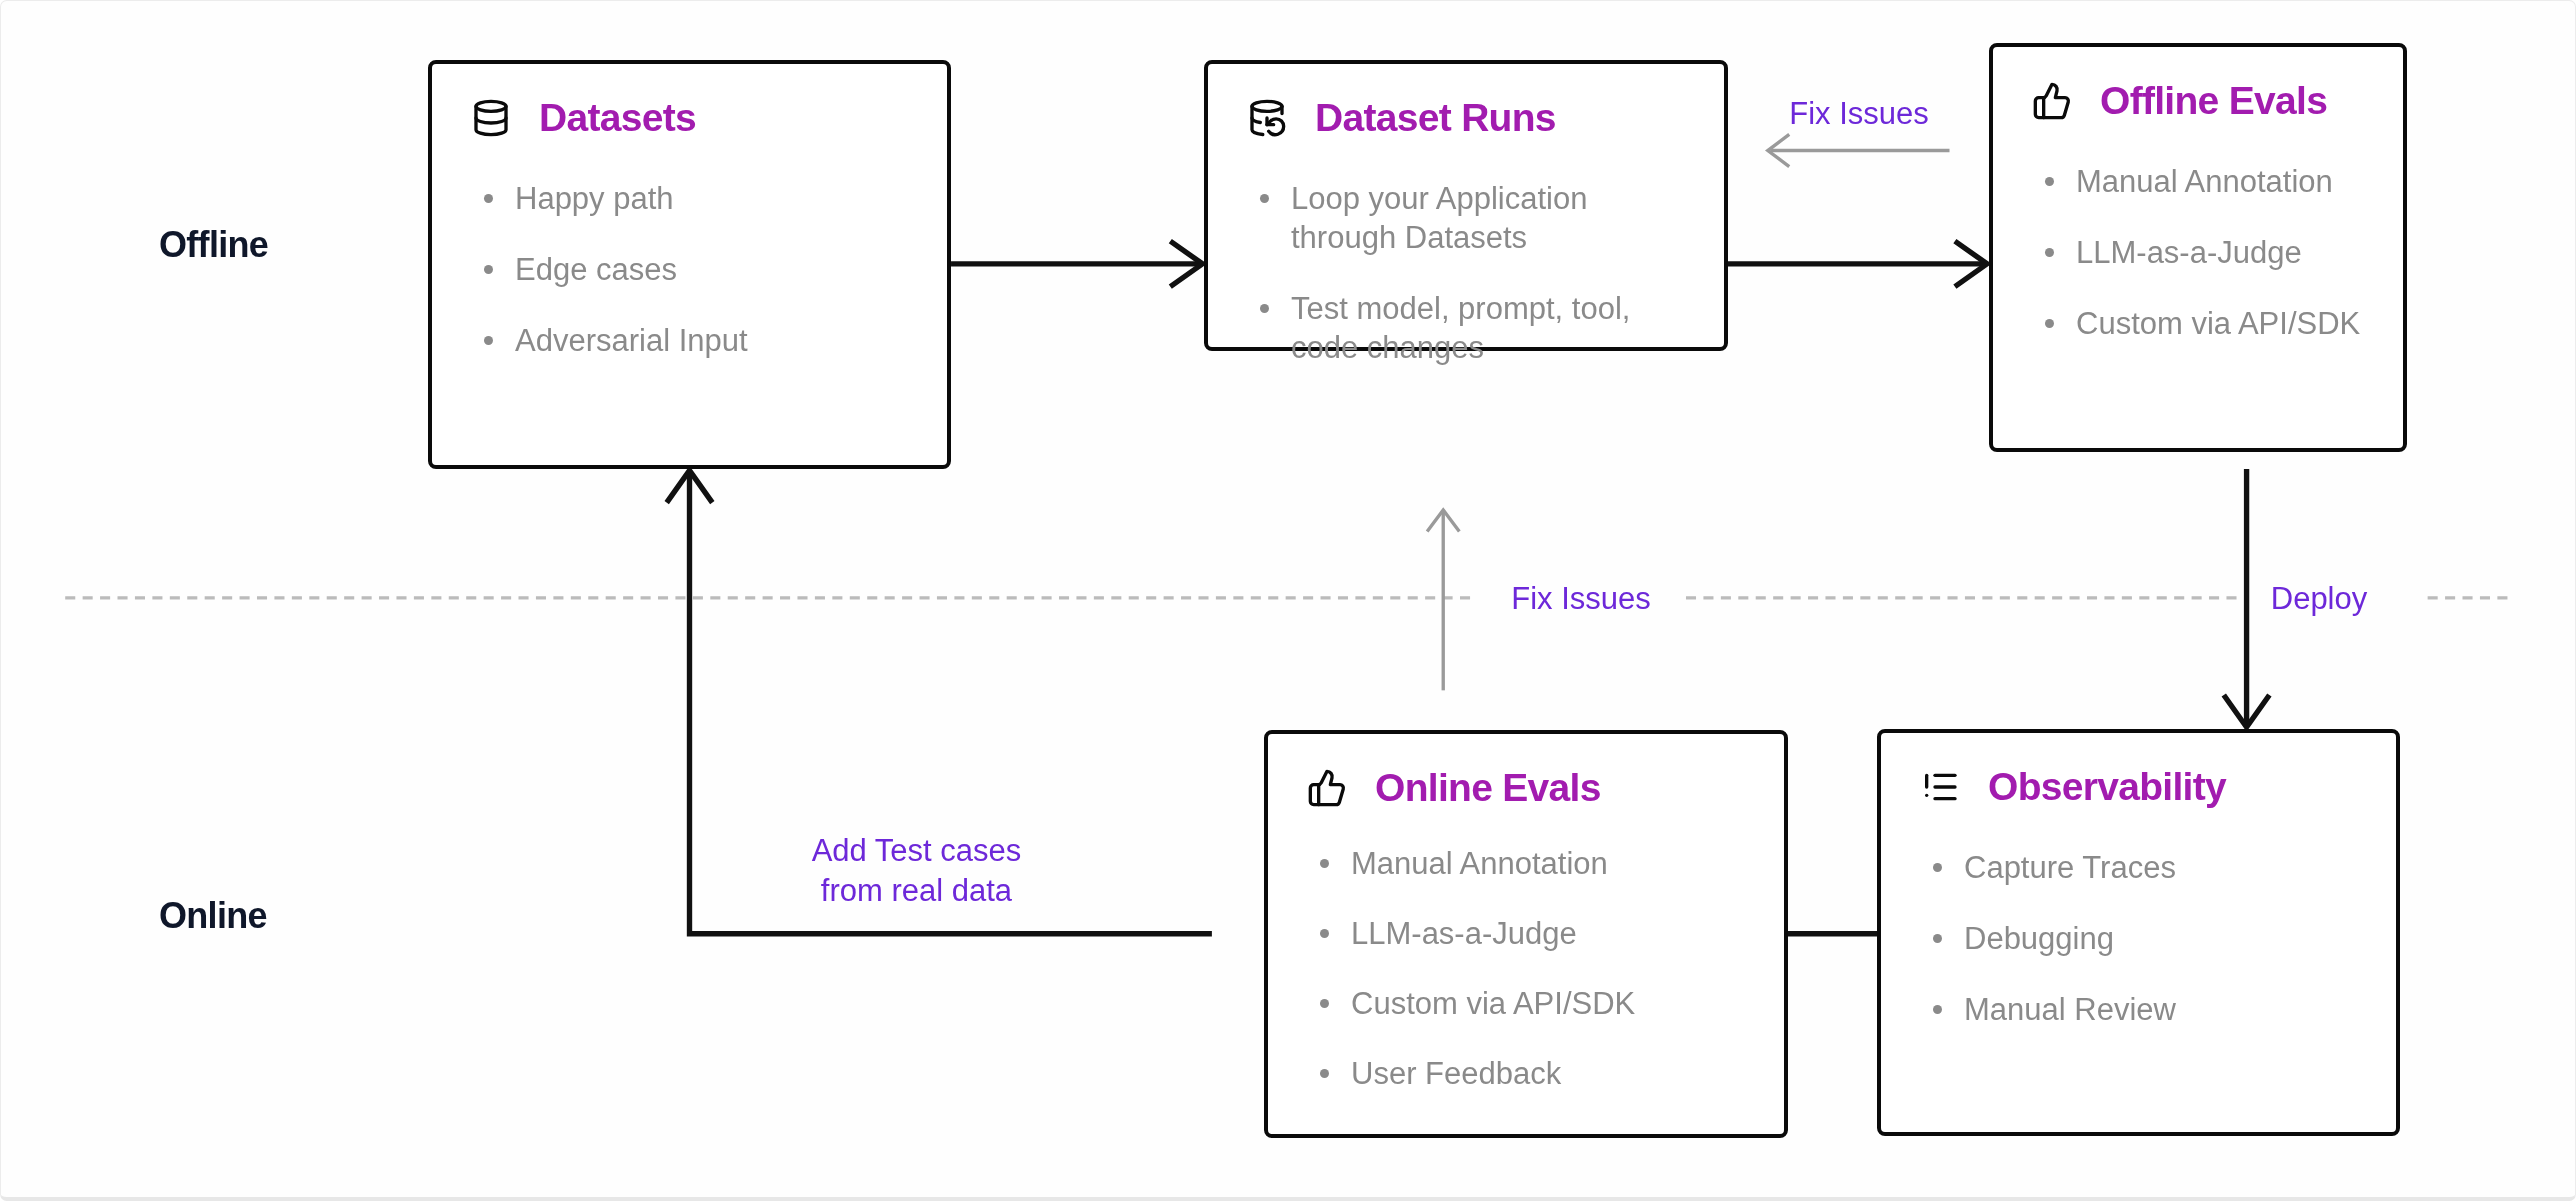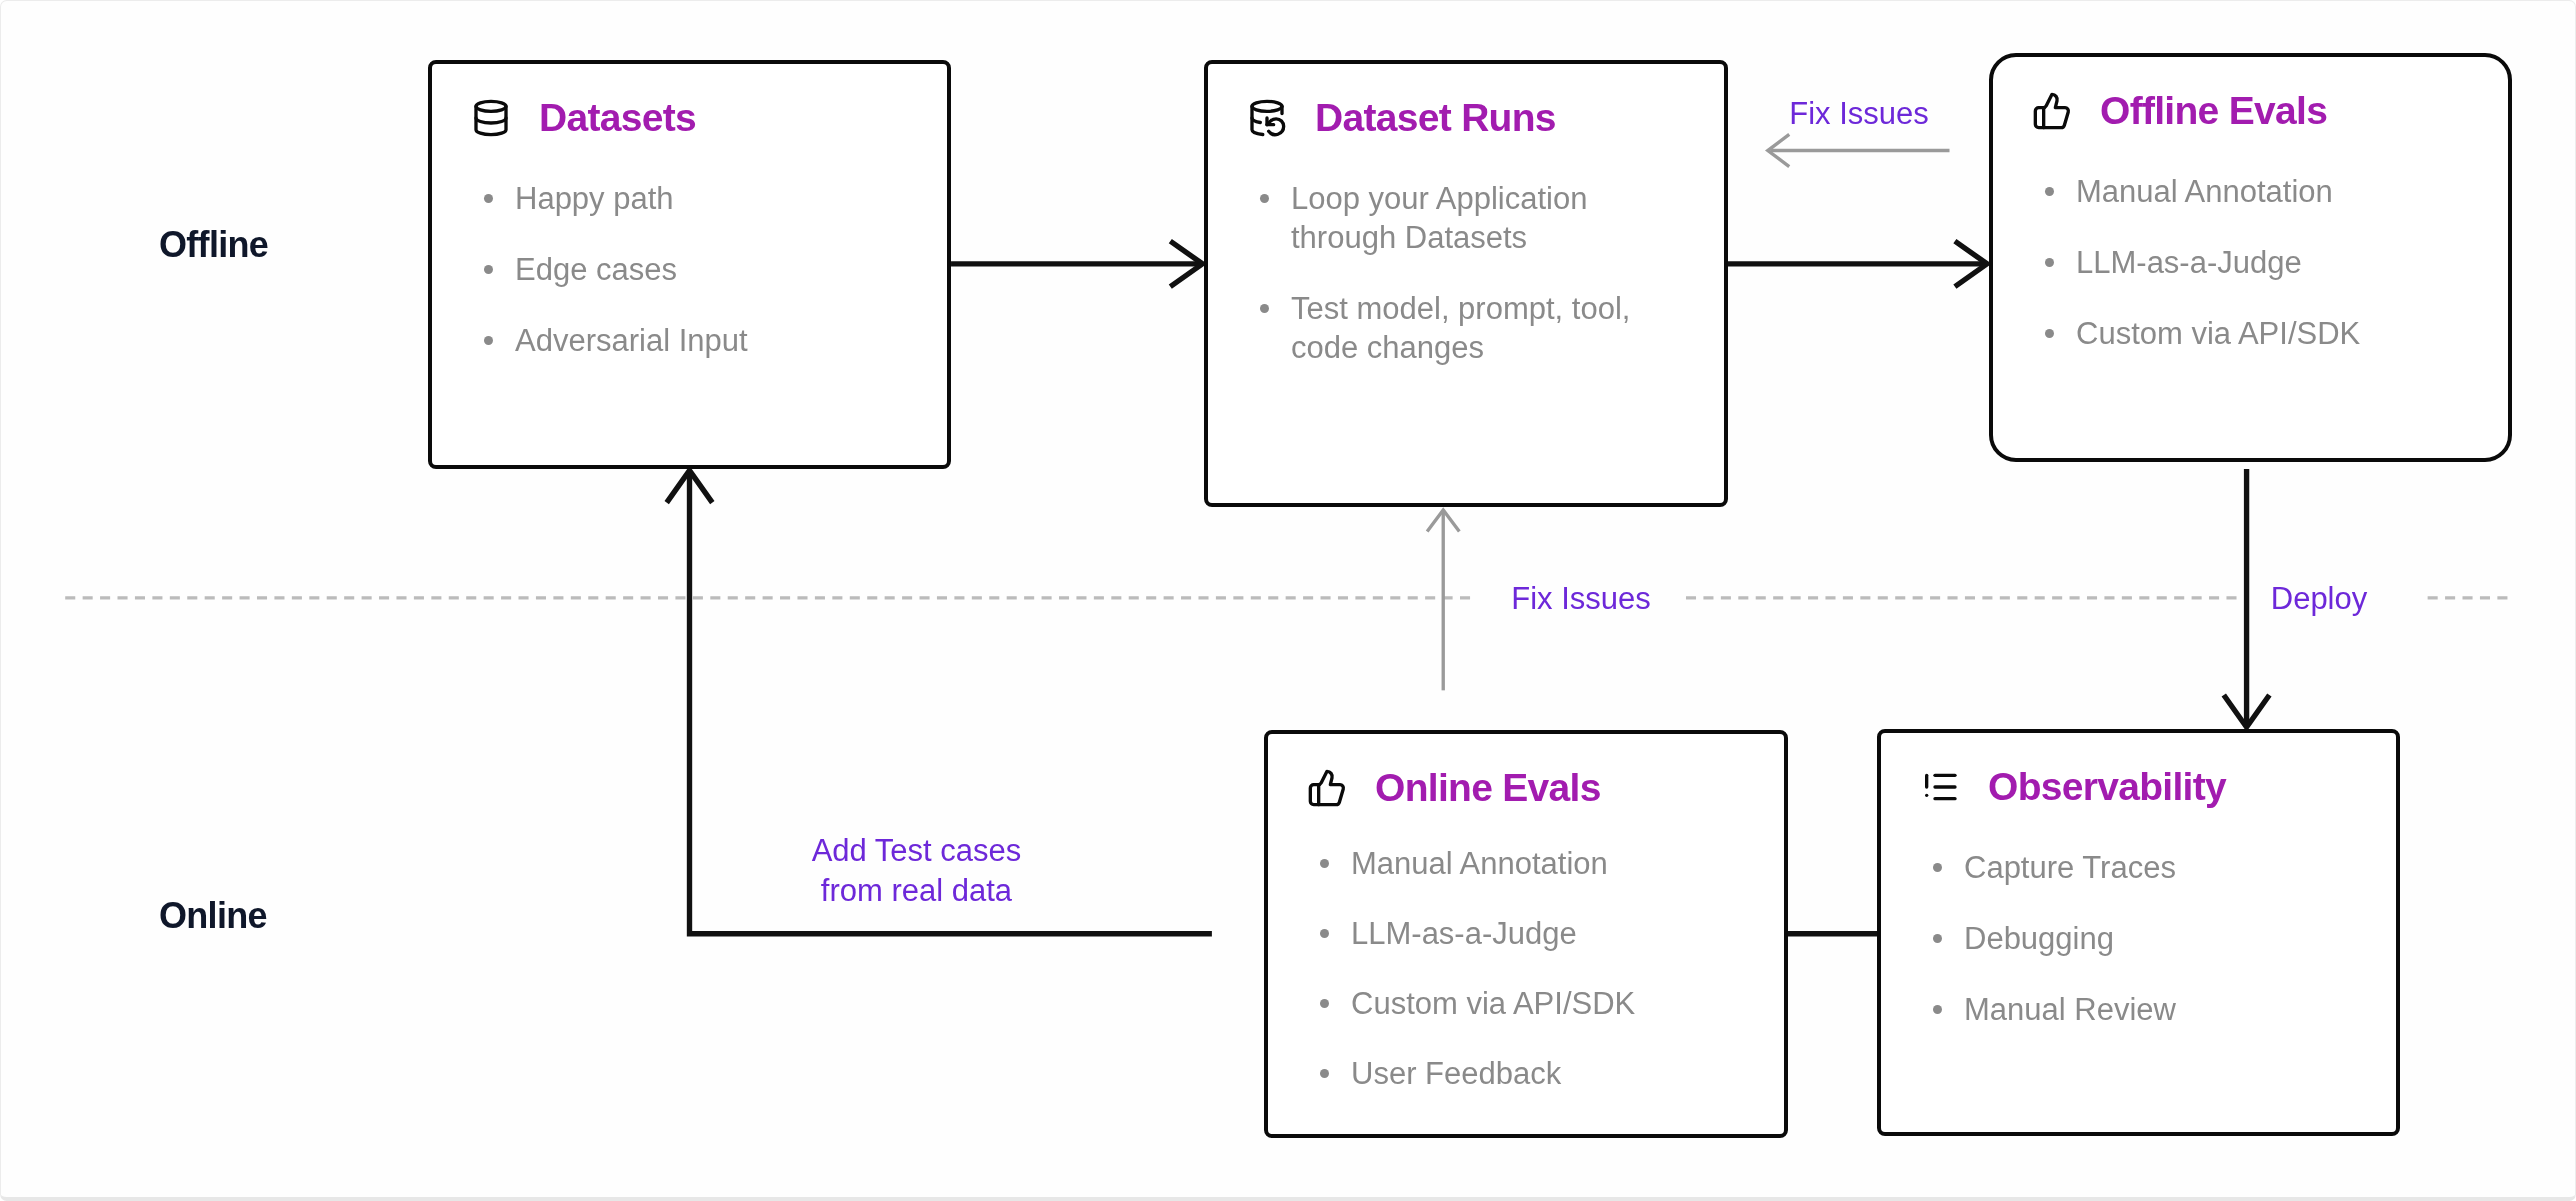--- a/index.html
+++ b/index.html
@@ -113,41 +113,41 @@
       </span>
       <span class="box-title">Datasets</span>
     </div>
     <ul class="items">
       <li>Happy path</li>
       <li>Edge cases</li>
       <li>Adversarial Input</li>
     </ul>
   </div>
 
-  <div class="node" style="left:1203px;top:59px;width:524px;height:447px;">
+  <div class="node" style="left:1203px;top:59px;width:524px;height:291px;">
     <div class="box-head">
       <span class="box-icon">
         <svg viewBox="0 0 24 24" stroke-width="2" stroke-linecap="round" stroke-linejoin="round" fill="none">
           <ellipse cx="12" cy="5" rx="9" ry="3"></ellipse>
           <path d="M3 12a9 3 0 0 0 5 2.69"></path>
           <path d="M21 9.3V5"></path>
           <path d="M3 5v14a9 3 0 0 0 6.47 2.88"></path>
           <path d="M12 12v4h4"></path>
           <path d="M13 20a5 5 0 0 0 9-3 4.5 4.5 0 0 0-4.5-4.5c-1.33 0-2.54.54-3.41 1.41L12 16"></path>
         </svg>
       </span>
       <span class="box-title">Dataset Runs</span>
     </div>
     <ul class="items">
       <li>Loop your Application through Datasets</li>
       <li>Test model, prompt, tool, code changes</li>
     </ul>
   </div>
 
-  <div class="node" style="left:1988px;top:52px;width:523px;height:409px;border-radius:27px;">
+  <div class="node" style="left:1988px;top:42px;width:418px;height:409px;">
     <div class="box-head">
       <span class="box-icon">
         <svg viewBox="0 0 24 24" stroke-width="2" stroke-linecap="round" stroke-linejoin="round" fill="none">
           <path d="M7 10v12"></path>
           <path d="M15 5.88 14 10h5.83a2 2 0 0 1 1.92 2.56l-2.33 8A2 2 0 0 1 17.5 22H4a2 2 0 0 1-2-2v-8a2 2 0 0 1 2-2h2.76a2 2 0 0 0 1.79-1.11L12 2a3.13 3.13 0 0 1 3 3.88Z"></path>
         </svg>
       </span>
       <span class="box-title">Offline Evals</span>
     </div>
     <ul class="items">

